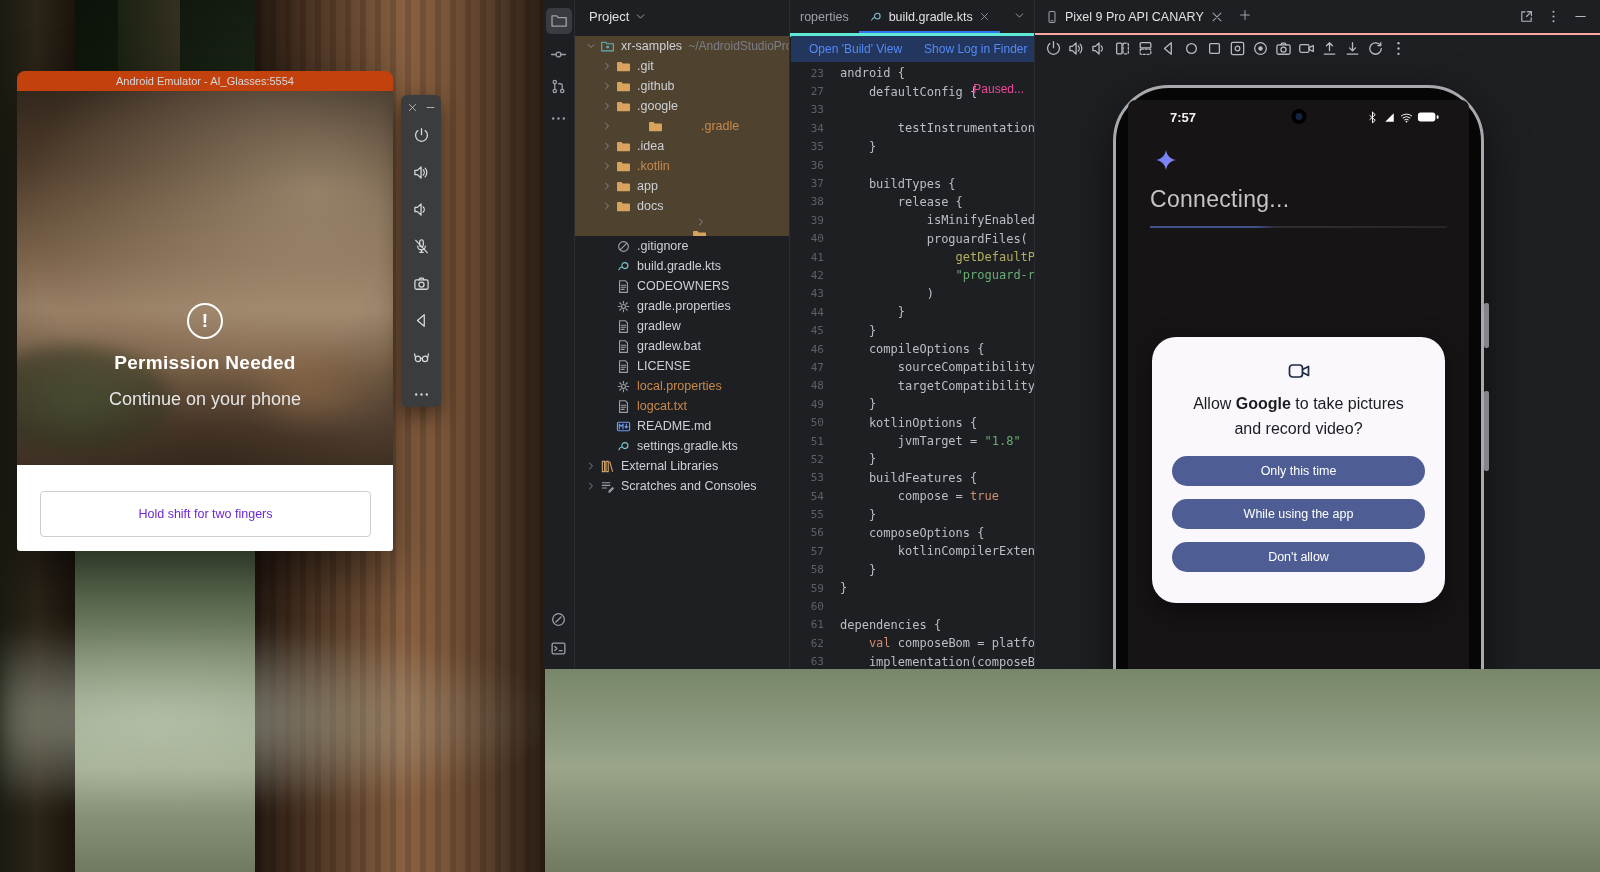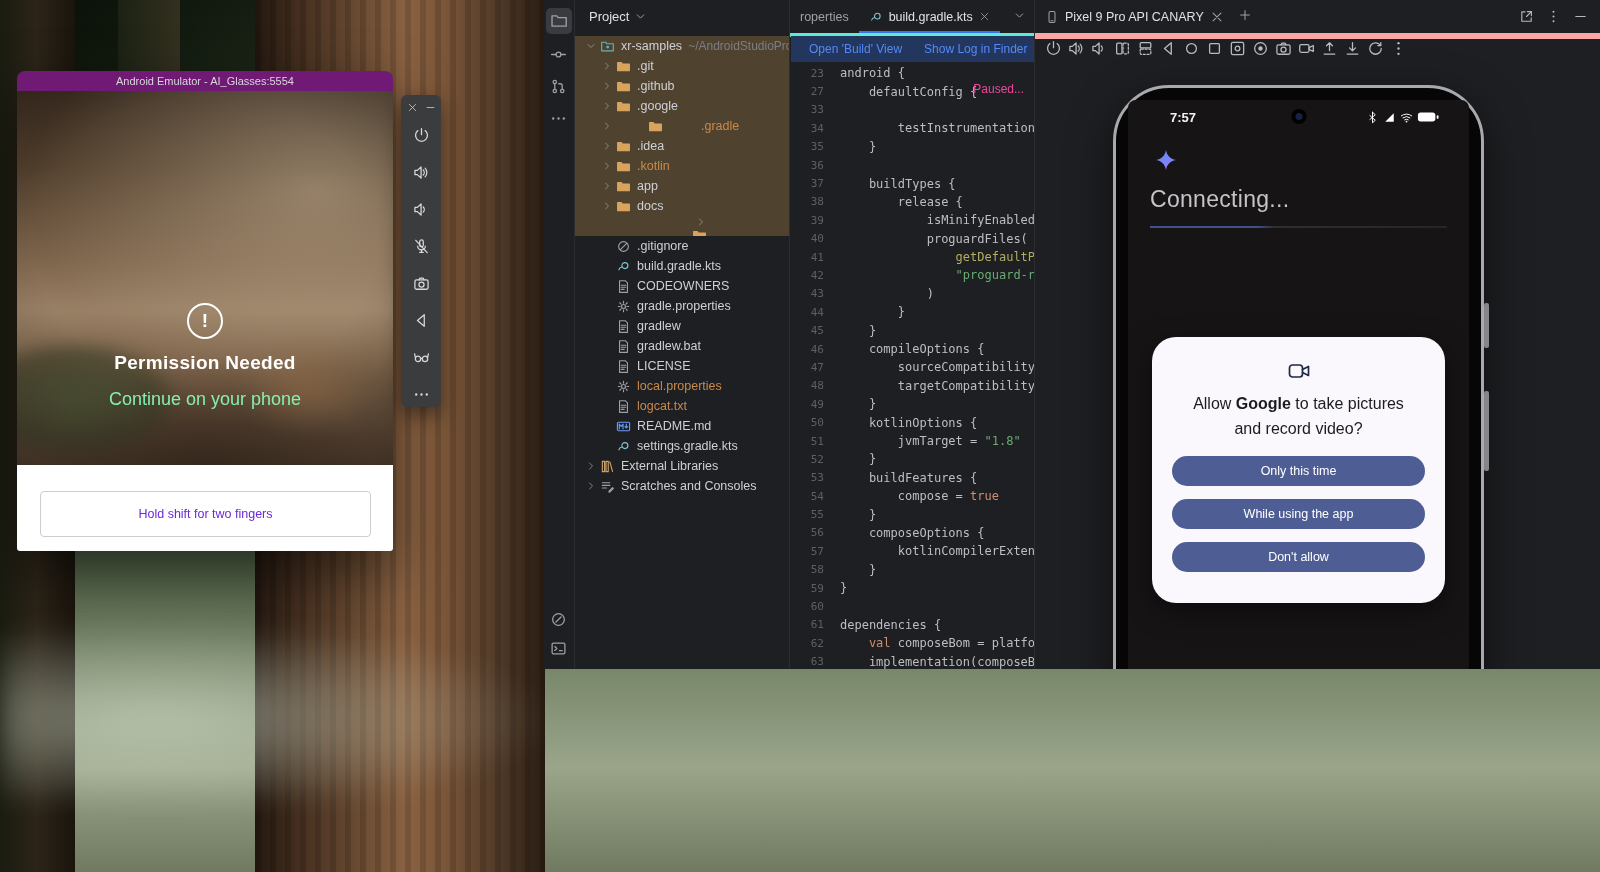--- a/index.html
+++ b/index.html
@@ -55,21 +55,21 @@
   .code{position:absolute;top:64px;left:0;right:0;bottom:0;font-family:"DejaVu Sans Mono",monospace;overflow:hidden;}
   .crow{display:flex;height:18.4px;align-items:center;}
   .crow.chl{background:#352a1d;}
   .gnum{flex:0 0 34px;width:34px;text-align:right;padding-right:10px;color:#5c6066;font-size:11px;}
   .crow.chl .gnum{background:#6b421d;color:#e8c08a;}
   .ctext{white-space:pre;font-size:12px;padding-left:6px;}
   .c-p{color:#bcbec4;} .c-k{color:#cf8e6d;} .c-s{color:#6aab73;} .c-f{color:#b3ae60;}
 
   
   .devices-panel{position:absolute;left:492px;top:0;bottom:0;right:0;overflow:hidden;}
-  .dev-tabbar{height:33px;display:flex;align-items:center;border-bottom:6px solid #fca5a5;padding-right:12px;}
+  .dev-tabbar{height:33px;display:flex;align-items:center;border-bottom:2px solid #fca5a5;padding-right:12px;}
   .dev-tab{display:flex;align-items:center;gap:6px;padding:0 10px;height:100%;color:#dfe1e5;font-size:12.5px;white-space:nowrap;}
   .dev-tab .ic{width:14px;height:14px;color:#9da0a8;}
   .dev-plus .ic{width:14px;height:14px;color:#9da0a8;margin-left:4px;}
   .dev-right{margin-left:auto;display:flex;align-items:center;gap:12px;}
   .dev-right .ic{width:15px;height:15px;color:#b4b8bf;}
   .dev-toolbar{position:absolute;top:33px;left:0;right:0;height:30px;display:flex;align-items:center;gap:6px;padding:0 10px;box-sizing:border-box;}
   .dev-toolbar .ic{width:17px;height:17px;color:#b8bcc3;}
 
   .phone{position:absolute;left:78px;top:85px;width:371px;height:761px;background:#060606;border:3px solid #a8a8ae;border-radius:56px;box-sizing:border-box;box-shadow:0 14px 44px rgba(0,0,0,.55);}
   .phone-btn{position:absolute;right:-8px;width:5px;background:#85858b;border-radius:2px;}
@@ -95,33 +95,33 @@
 
   .zoom-panel{position:absolute;right:14px;top:745px;display:flex;flex-direction:row;align-items:flex-end;gap:7px;}
   .zoom-in{width:22px;height:22px;border-radius:4px;background:#d4d6db;color:#1e1f22;display:flex;align-items:center;justify-content:center;}
   .zoom-in .ic{width:13px;height:13px;}
   .zoom-out{color:#9da0a8;}
   .zoom-label{font-size:10.5px;color:#9da0a8;}
   .zoom-fit{color:#9da0a8;}
 
   
   .emu-window{position:absolute;left:17px;top:71px;width:376px;height:480px;border-radius:8px 8px 3px 3px;box-shadow:0 22px 55px rgba(0,0,0,.5);}
-  .emu-title{height:20px;background:#701a75;border-radius:8px 8px 0 0;display:flex;align-items:center;justify-content:center;font-size:11px;color:#d5d7d9;}
+  .emu-title{height:20px;background:#c2410c;border-radius:8px 8px 0 0;display:flex;align-items:center;justify-content:center;font-size:11px;color:#d5d7d9;}
   .emu-screen{position:absolute;top:20px;left:0;right:0;height:374px;overflow:hidden;background:#6b543d;}
   .scene{position:absolute;inset:-12px;filter:blur(3px);background:
     radial-gradient(120% 80% at 78% 28%, rgba(240,216,180,.55), transparent 60%),
     radial-gradient(70% 50% at 50% 100%, rgba(60,44,30,.8), transparent 60%),
     linear-gradient(180deg,#3b2d21 0%,#5d4833 22%,#95785a 45%,#b99c7c 58%,#97795a 72%,#6b5440 88%,#53402f 100%);}
   .scene::before{content:"";position:absolute;left:-6%;bottom:5%;width:58%;height:36%;background:radial-gradient(60% 55% at 40% 60%, rgba(85,95,60,.95), rgba(60,66,42,.6) 60%, transparent 78%);filter:blur(7px);}
   .scene::after{content:"";position:absolute;right:2%;bottom:8%;width:48%;height:32%;background:radial-gradient(50% 50% at 55% 55%, rgba(165,124,84,.85), transparent 72%);filter:blur(9px);}
   .scene-dim{position:absolute;inset:0;background:radial-gradient(130% 110% at 50% 40%, rgba(20,14,10,0) 35%, rgba(20,14,10,.5) 100%),linear-gradient(rgba(25,18,14,.2),rgba(25,18,14,.2));}
   .emu-dialog{position:absolute;left:0;right:0;top:212px;text-align:center;color:#fff;}
   .excl{width:32px;height:32px;border:2.5px solid #fff;border-radius:50%;margin:0 auto;display:flex;align-items:center;justify-content:center;font-size:19px;font-weight:bold;}
   .emu-dialog .t{margin-top:13px;font-size:19px;font-weight:bold;letter-spacing:.3px;}
-  .emu-dialog .s{margin-top:15px;font-size:18px;color:#86efac;font-weight:normal;}
+  .emu-dialog .s{margin-top:15px;font-size:18px;color:#e5e5e5;font-weight:normal;}
   .emu-bottom{position:absolute;left:0;right:0;top:394px;bottom:0;background:#fff;border-radius:0 0 3px 3px;}
   .hint-box{position:absolute;left:23px;right:22px;top:26px;height:44px;border:1px solid #cdced0;border-radius:4px;display:flex;align-items:center;justify-content:center;color:#6d28d9;font-size:12.5px;}
 
   .emu-toolbar{position:absolute;left:401px;top:95px;width:40px;height:312px;background:#3a3c3e;border-radius:6px;box-shadow:0 8px 20px rgba(0,0,0,.45);display:flex;flex-direction:column;align-items:center;padding-top:7px;box-sizing:border-box;}
   .emu-wc{display:flex;gap:7px;margin-bottom:6px;}
   .emu-wc .ic{width:11px;height:11px;color:#c9cbce;}
   .emu-tb-icons{display:flex;flex-direction:column;gap:20px;margin-top:8px;}
   .emu-tb-icons .ic{width:17px;height:17px;color:#d6d8da;}
 </style>
 </head>

